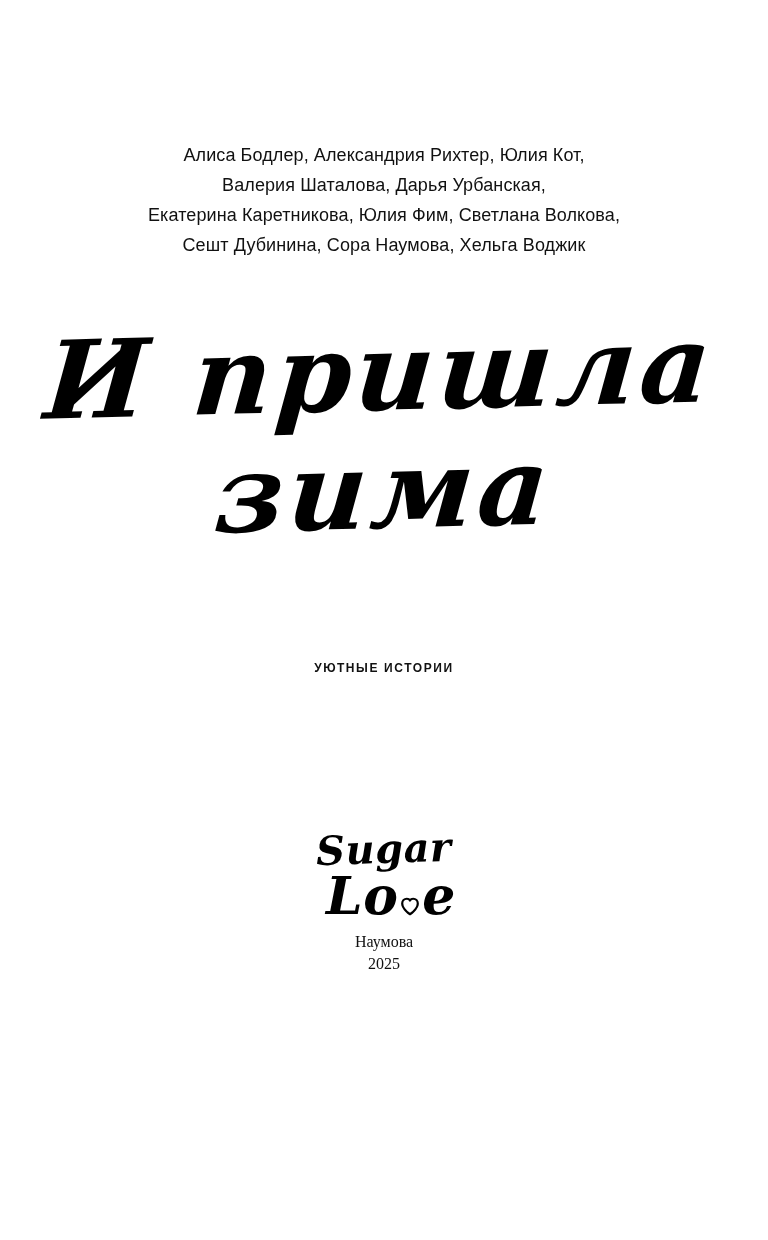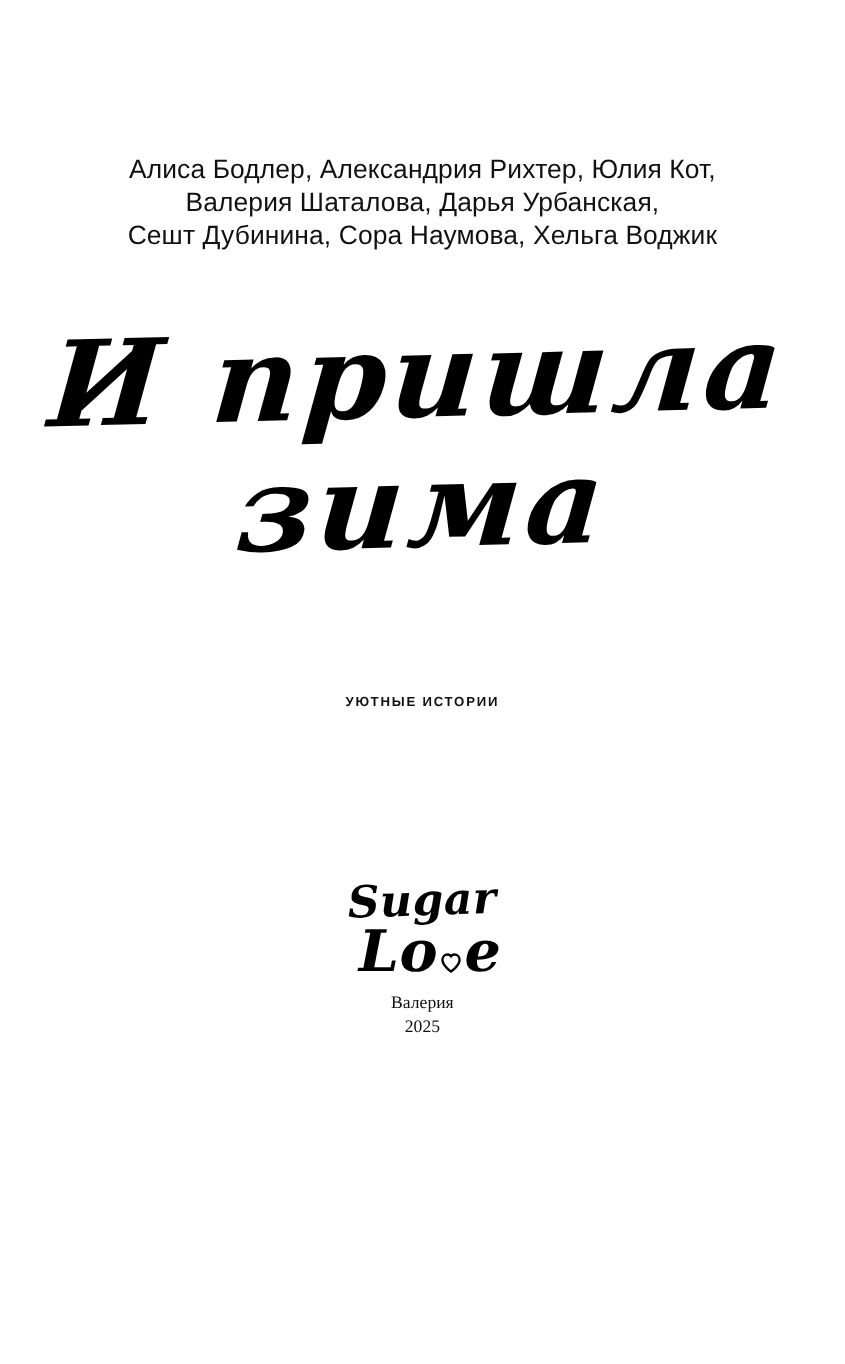--- a/index.html
+++ b/index.html
@@ -24,21 +24,21 @@
     display: flex;
     flex-direction: column;
     align-items: center;
   }
 
   
   .authors {
     margin-top: 140px;
     width: 640px;
     text-align: center;
-    font-size: 24px;
+    font-size: 18px;
     line-height: 30px;
     color: #111;
     letter-spacing: 0.1px;
   }
   .authors .line {
     display: block;
     white-space: nowrap;
   }
 
   
@@ -135,20 +135,21 @@
   .imprint .imp-line { display: block; }
 </style>
 </head>
 <body>
 
 <div class="page">
 
   <div class="authors">
     <span class="line">Алиса Бодлер, Александрия Рихтер, Юлия Кот,</span>
     <span class="line">Валерия Шаталова, Дарья Урбанская,</span>
+    <span class="line">Екатерина Каретникова, Юлия Фим, Светлана Волкова,</span>
     <span class="line">Сешт Дубинина, Сора Наумова, Хельга Воджик</span>
   </div>
 
   <div class="title-block">
     <div class="title-line title-line-1">И пришла</div>
     <div class="title-line title-line-2">зима</div>
   </div>
 
   <div class="subtitle">
     <span class="sline">УЮТНЫЕ ИСТОРИИ</span>
@@ -159,17 +160,17 @@
       <span class="logo-word-1">Sugar</span>
     </div>
     <div>
       <span class="logo-word-2"><span>Lo</span><span class="heart"><svg width="22" height="22" viewBox="0 0 24 24" aria-hidden="true">
               <path d="M12 21C12 21 3.5 15.2 3.5 9.3c0-3 2.3-5.2 5-5.2 1.8 0 3 .9 3.5 2 .5-1.1 1.7-2 3.5-2 2.7 0 5 2.2 5 5.2C20.5 15.2 12 21 12 21z" fill="none" stroke="#000" stroke-width="2.4" stroke-linejoin="round"></path>
             </svg></span><span>e</span></span>
     </div>
   </div>
 
   <div class="imprint">
-    <span class="imp-line">Валерия</span>
+    <span class="imp-line">Наумова</span>
     <span class="imp-line">2025</span>
   </div>
 
 </div>
 
 </body></html>

